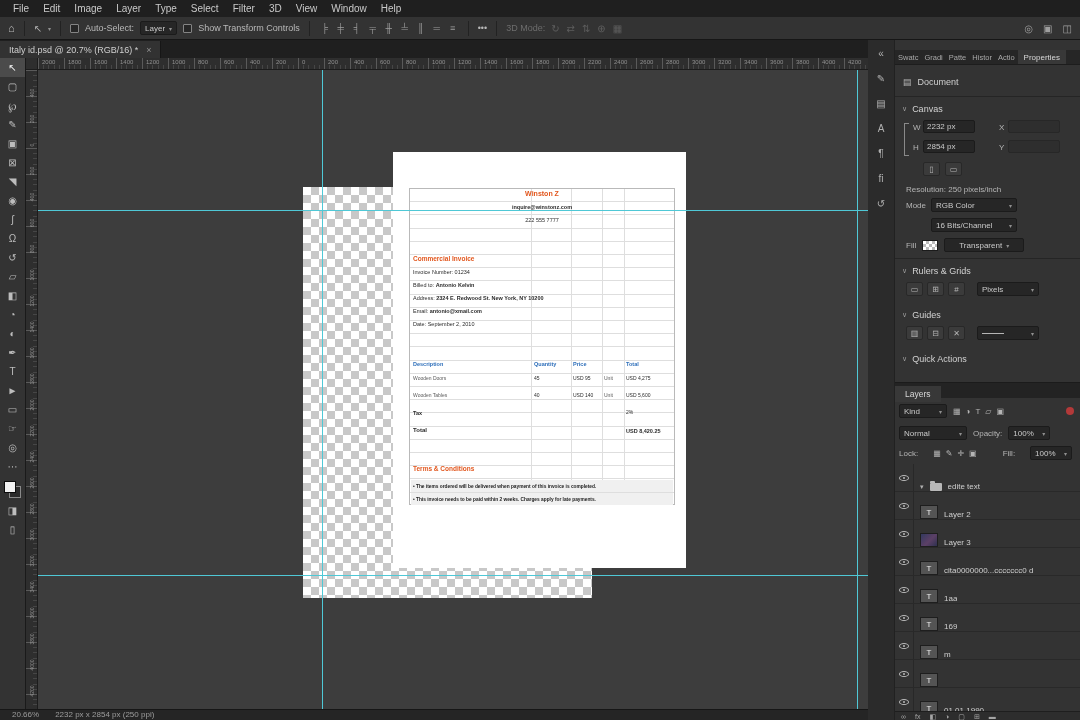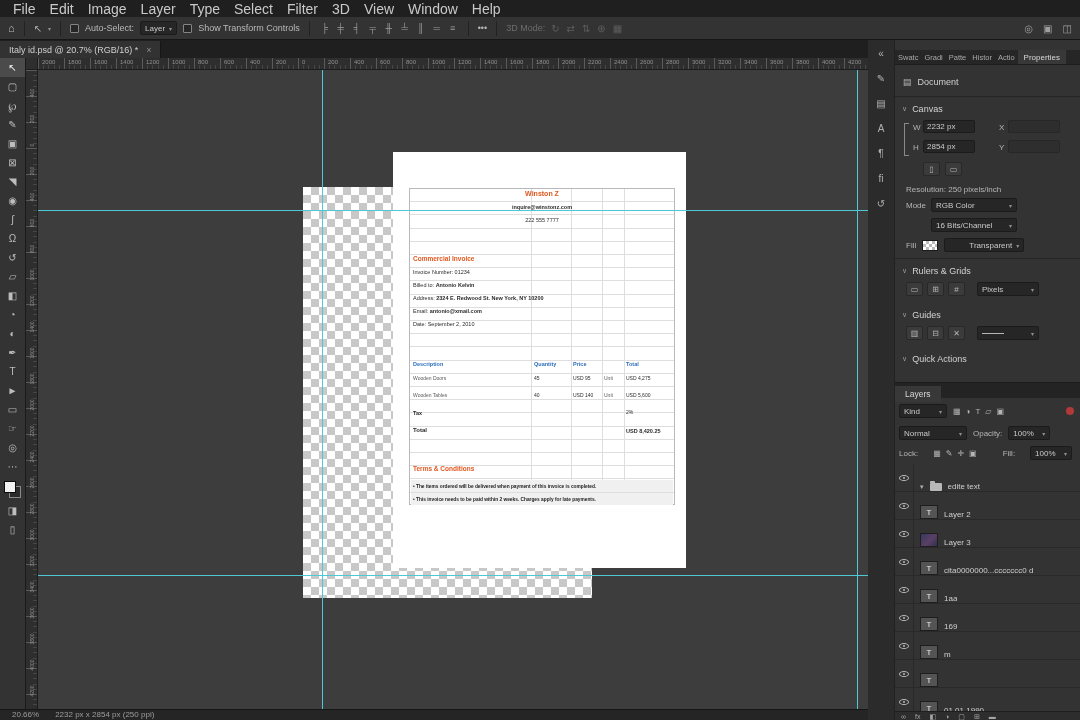--- a/index.html
+++ b/index.html
@@ -1,21 +1,21 @@
 <!DOCTYPE html>
 <html><head>
 <meta charset="utf-8">
 <style>
 *{margin:0;padding:0;box-sizing:border-box}
 body{background:#1a1a1a;font-family:"Liberation Sans",sans-serif}
 #app{position:relative;width:1080px;height:720px;background:#323232;overflow:hidden;font-family:"Liberation Sans",sans-serif}
 
 
 #menubar{position:absolute;left:0;top:0;width:100%;height:17px;background:#1f1f1f;display:flex;align-items:center;padding:0 6px;z-index:40}
-.mitem{font-size:14px;color:#c9c9c9;padding:0 7px;cursor:default}
+.mitem{font-size:10px;color:#c9c9c9;padding:0 7px;cursor:default}
 
 
 #optionsbar{position:absolute;left:0;top:17px;width:100%;height:23px;background:#333;border-bottom:1px solid #161616;display:flex;align-items:center;gap:6px;padding:0 8px;z-index:40;color:#b5b5b5}
 .ob-ic{font-size:11px;color:#b5b5b5}
 .vsep{width:1px;height:15px;background:#222;margin:0 3px;flex:none}
 .cb{width:9px;height:9px;border:1px solid #848484;background:#262626;border-radius:1px;flex:none}
 .ob-lbl{font-size:9px;color:#b9b9b9;white-space:nowrap}
 .sel{display:inline-flex;align-items:center;background:#262626;border:1px solid #1b1b1b;border-radius:2px;height:14px;padding:0 4px;font-size:8px;color:#c9c9c9;gap:4px;white-space:nowrap}
 .car{font-size:6px;color:#8f8f8f}
 .alic-wrap{display:flex;gap:4px}
@@ -401,21 +401,21 @@
       </div>
       <div class="prow" style="top:178px">
         <span class="sel" style="position:absolute;left:36px;width:86px;justify-content:space-between">
             <span>16 Bits/Channel</span>
             <span class="car">▾</span>
           </span>
       </div>
       <div class="prow" style="top:198px;gap:6px;padding-left:11px">
         <span class="plbl">Fill</span>
         <span class="fillsw"></span>
-        <span class="sel" style="width:80px;justify-content:flex-end">
+        <span class="sel" style="width:80px;justify-content:center">
             <span>Transparent</span>
             <span class="car">▾</span>
           </span>
       </div>
       <div class="pdiv" style="top:218px"></div>
 
       <div class="prow sect" style="top:224px">
         <span class="schev">∨</span>
         <span>Rulers &amp; Grids</span>
       </div>

